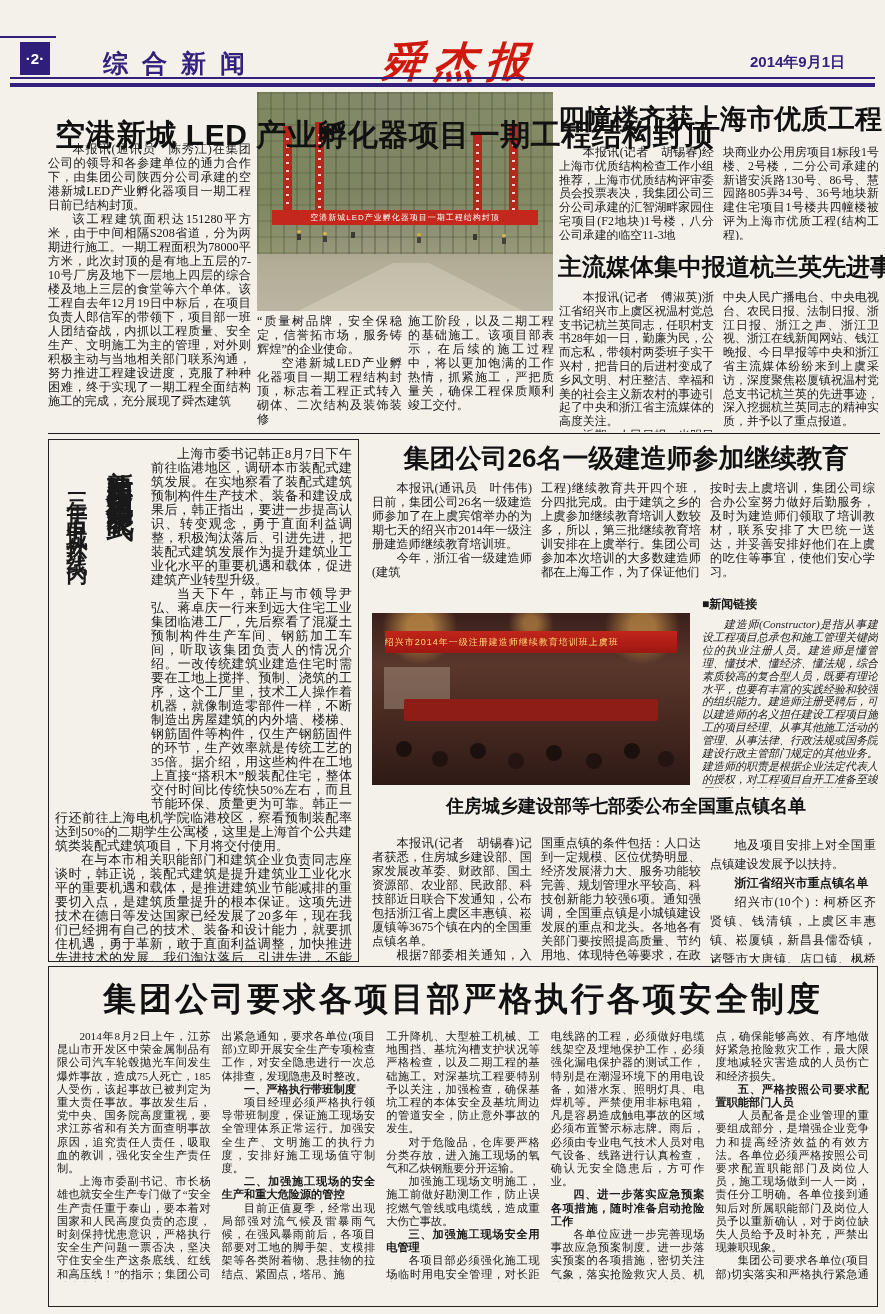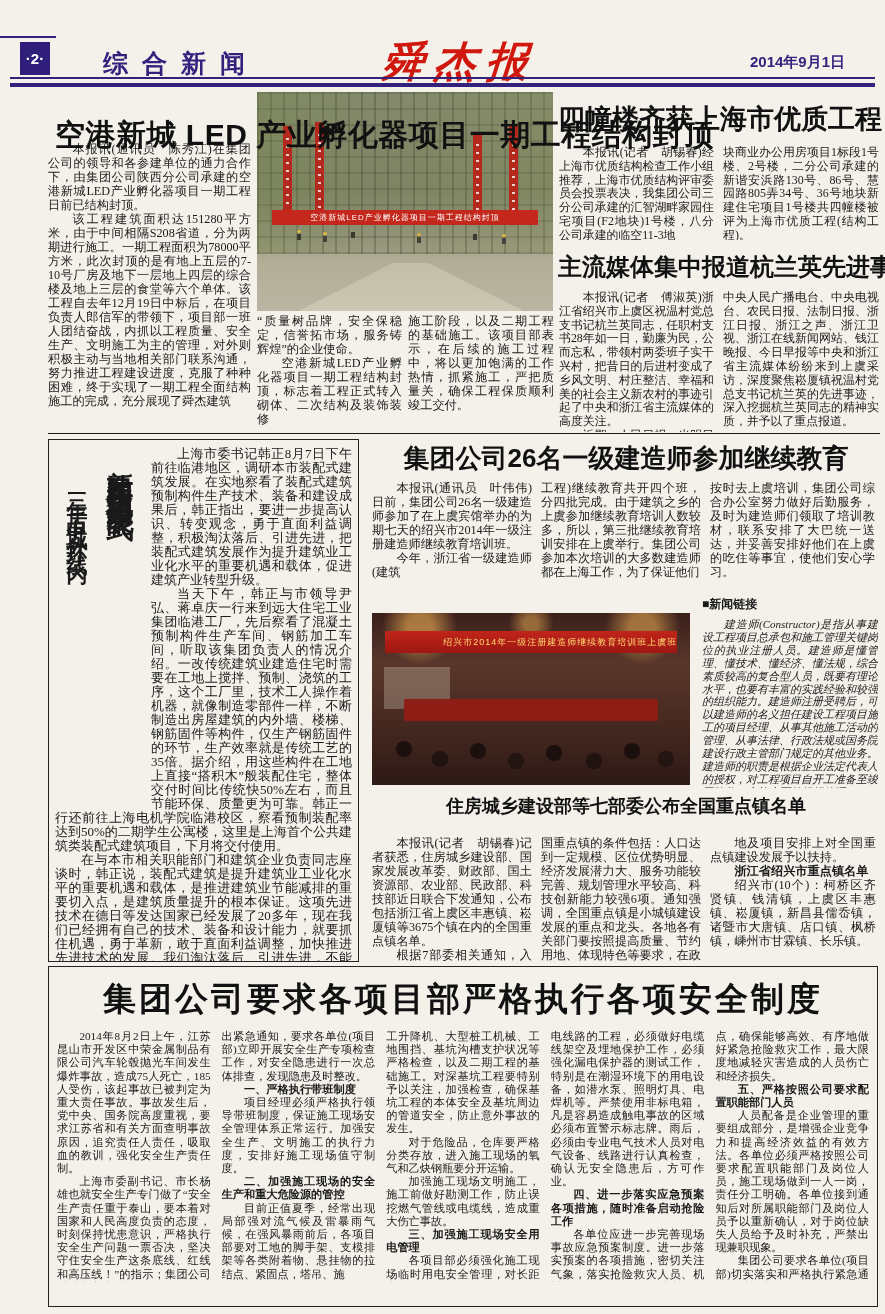--- a/index.html
+++ b/index.html
@@ -84,39 +84,39 @@
   .training-c3{left:710px;top:481px;width:165px;height:129px;}
 
   
   .photo2{position:absolute;left:372px;top:613px;width:318px;height:172px;overflow:hidden;
          background:linear-gradient(180deg,#3a1f1b 0%,#5a372b 30%,#4a2b22 58%,#2e1a16 100%);}
   .p2-light{position:absolute;left:0;top:0;width:100%;height:100%;
          background:radial-gradient(circle at 15% 8%,rgba(255,190,90,.55) 0 4%,transparent 12%),
                     radial-gradient(circle at 50% 6%,rgba(255,190,90,.45) 0 3%,transparent 10%),
                     radial-gradient(circle at 85% 8%,rgba(255,190,90,.5) 0 4%,transparent 12%);}
   .p2-banner{position:absolute;left:4%;right:4%;top:18px;height:22px;background:linear-gradient(180deg,#c1251a,#9e1712);
-         color:#ffd974;font-size:9px;line-height:22px;text-align:right;letter-spacing:1px;white-space:nowrap;overflow:hidden;
+         color:#ffd974;font-size:9px;line-height:22px;text-align:left;letter-spacing:1px;white-space:nowrap;overflow:hidden;
          font-family:"Liberation Sans","DejaVu Sans",sans-serif;}
   .p2-screen{position:absolute;left:12px;top:54px;width:66px;height:42px;background:rgba(235,225,205,.28);}
   .p2-table{position:absolute;left:10%;right:10%;top:86px;height:22px;background:#8e1d15;border-radius:2px;}
   .p2-heads{position:absolute;left:24px;top:128px;width:16px;height:16px;background:#1c100e;border-radius:50%;
          box-shadow:36px 10px 0 #20120f,74px 2px 0 #1c100e,112px 12px 0 #241412,150px 4px 0 #1c100e,
                     190px 12px 0 #20120f,228px 2px 0 #1c100e,262px 10px 0 #241412;}
 
   
   .newslink{position:absolute;left:702px;top:596px;width:176px;height:192px;overflow:hidden;}
   .newslink-title{font-family:"Liberation Sans","DejaVu Sans",sans-serif;font-weight:bold;font-size:12px;margin-bottom:5px;}
   .newslink-body{font-style:italic;font-size:11px;line-height:12.9px;text-align:justify;text-indent:2em;}
 
   
   .towns-headline{position:absolute;left:374px;top:794px;width:504px;font-size:18px;white-space:nowrap;text-align:center;}
   .towns-c1{left:372px;top:836px;width:160px;height:127px;}
   .towns-c2{left:541px;top:836px;width:160px;height:127px;}
   .towns-c3{left:710px;top:836px;width:166px;height:127px;}
-  .towns-c3 p{margin:0;text-align:justify;font-size:12.2px;line-height:14px;}
+  .towns-c3 p{margin:0;text-align:justify;font-size:12.2px;line-height:19px;}
   .towns-lead{text-indent:0;}
   .towns-list-title{text-indent:0;text-align:center;font-family:"Liberation Sans","DejaVu Sans",sans-serif;font-weight:bold;}
   .towns-list-body{text-indent:2em;}
 
   
   .boxG{position:absolute;left:48px;top:966px;width:830px;height:341px;border:1px solid #222;box-sizing:border-box;
         padding:6px 8px;overflow:hidden;}
   .safety-kicker{text-align:center;font-family:"Liberation Sans","DejaVu Sans",sans-serif;font-weight:bold;
         font-size:17px;letter-spacing:2px;margin-top:2px;}
   .safety-headline{text-align:center;font-size:33px;letter-spacing:3px;margin-top:4px;}

